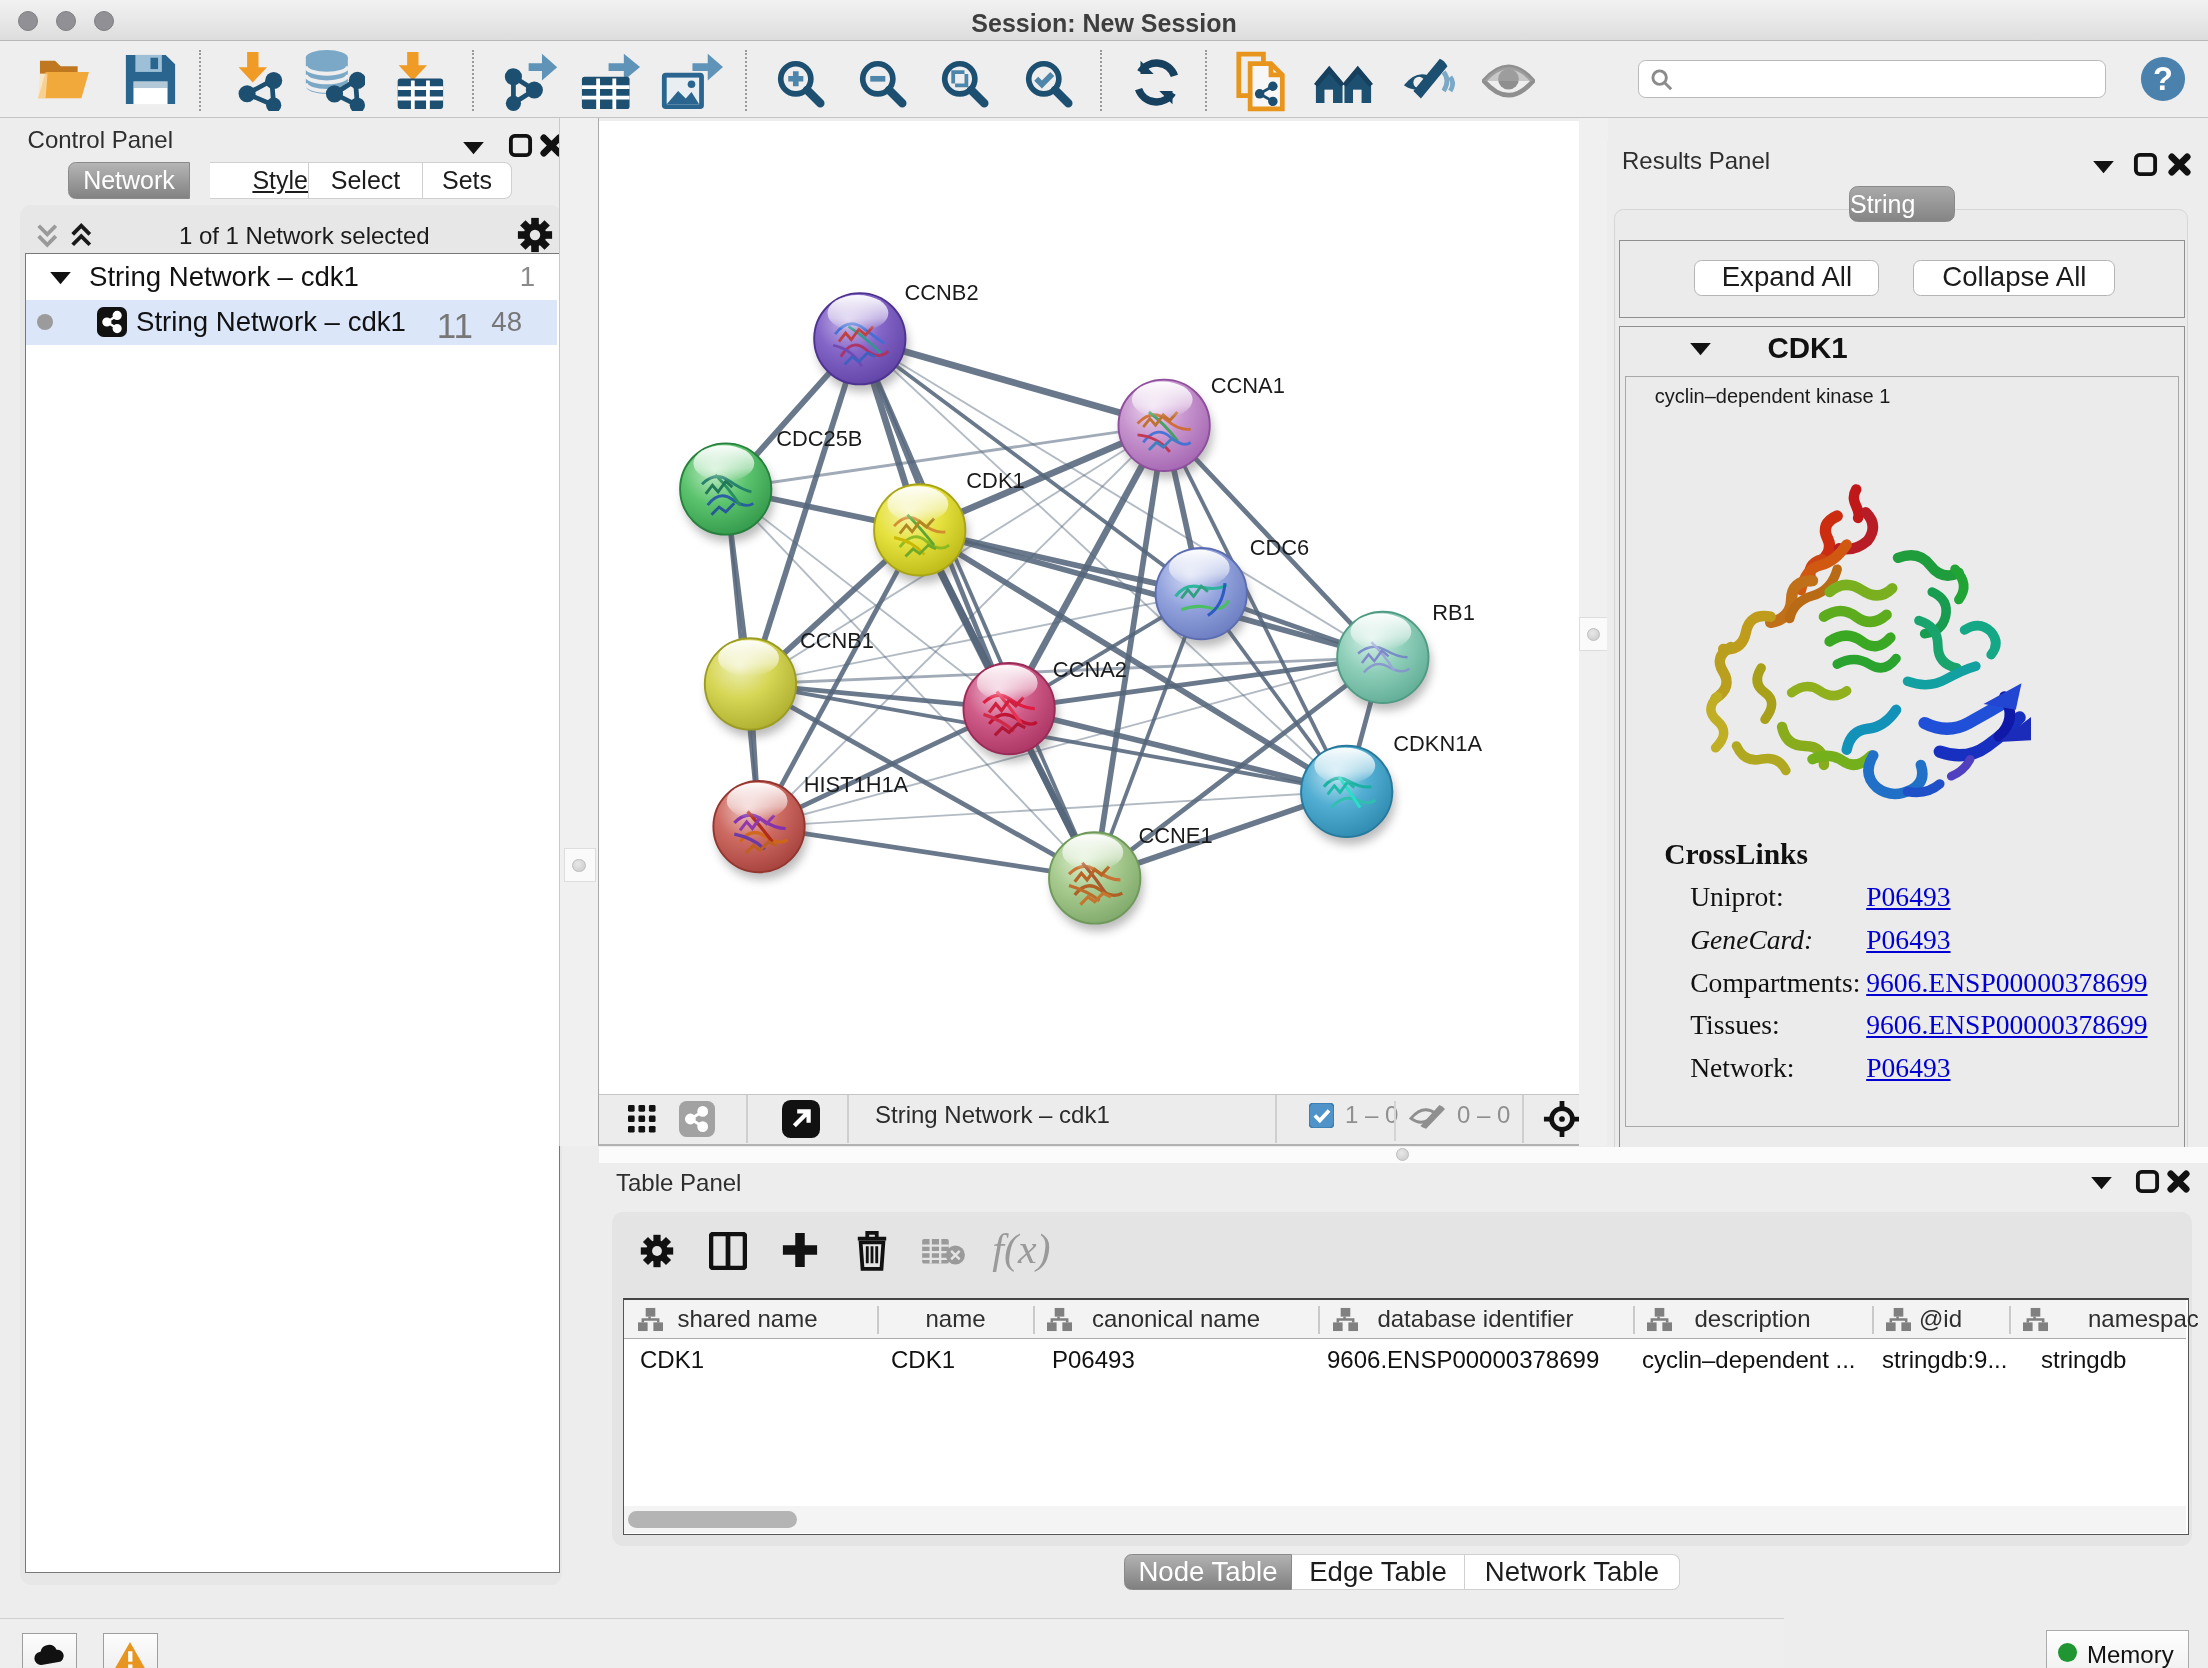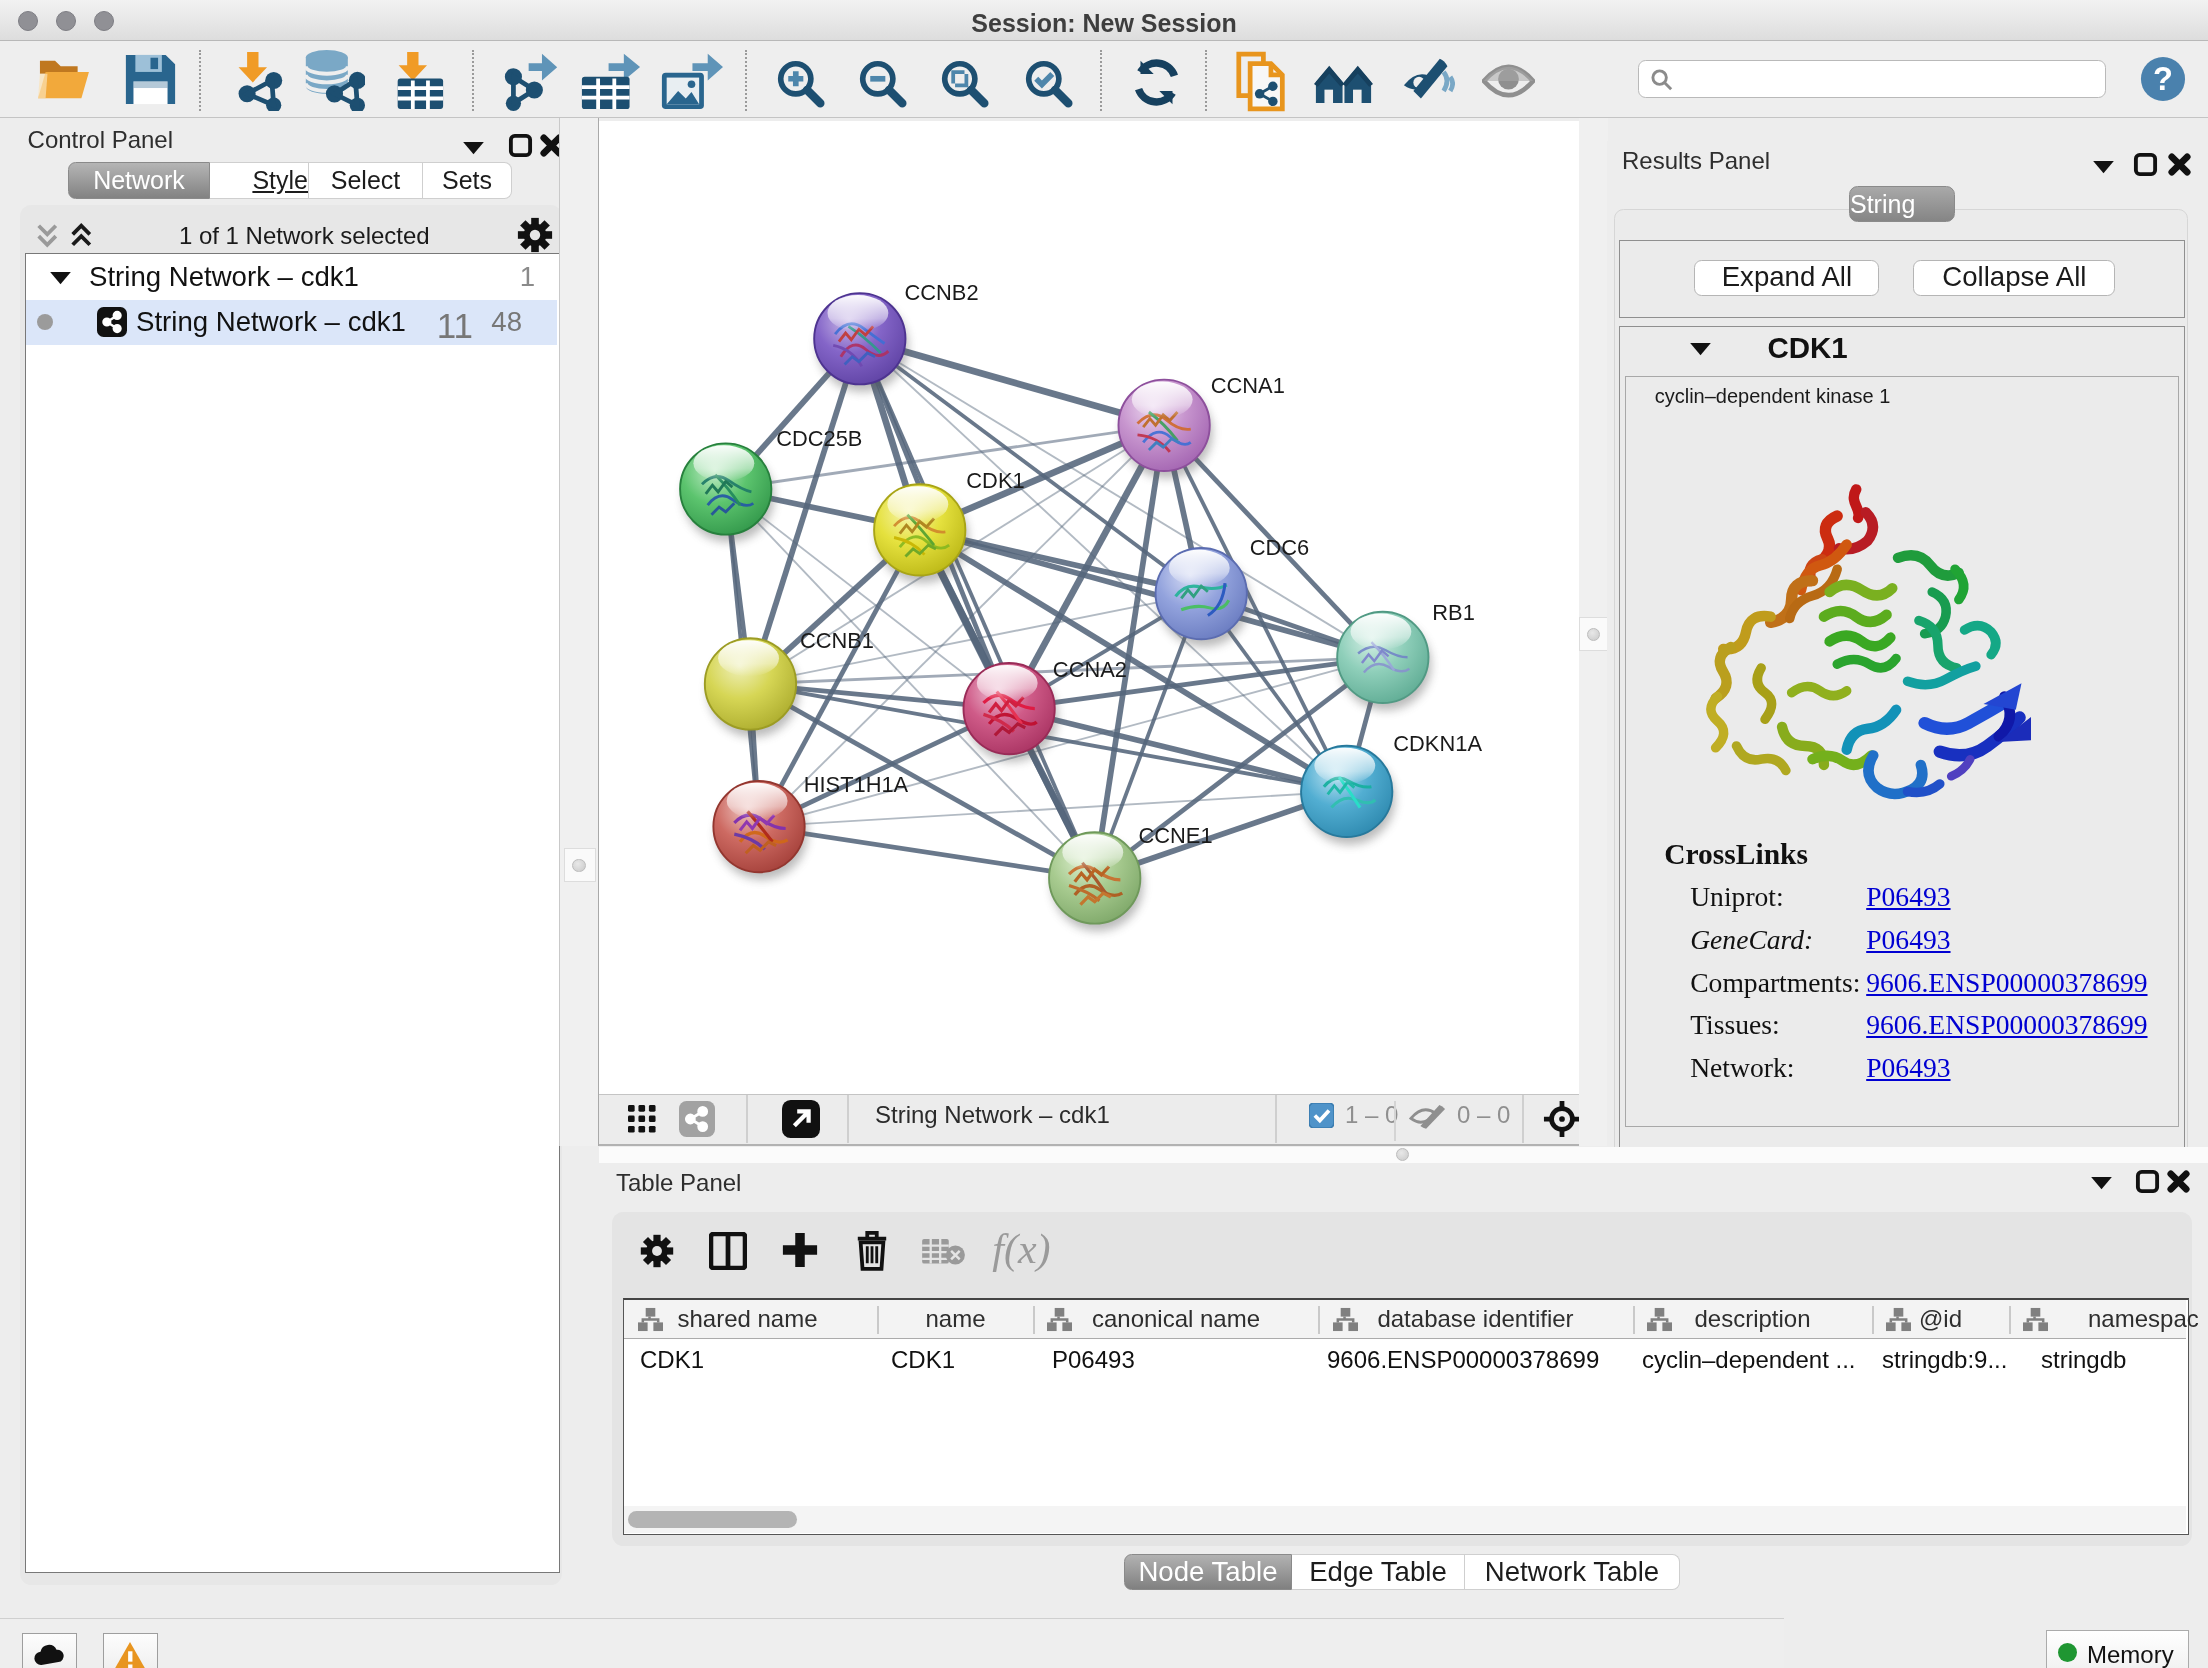--- a/index.html
+++ b/index.html
@@ -191,21 +191,21 @@
  <svg class="abs" style="left:462px;top:23px;" width="23" height="15" viewBox="0 0 24 16">
       <path d="M1 1 h22 l-11 13 z" fill="#111"></path>
     </svg>
  <svg class="abs" style="left:508px;top:15px;" width="25" height="25" viewBox="0 0 26 26">
       <rect x="3" y="3" width="20" height="20" rx="4" fill="none" stroke="#111" stroke-width="4"></rect>
     </svg>
  <svg class="abs" style="left:539px;top:15px;" width="25" height="25" viewBox="0 0 26 26">
       <path d="M5 5 L21 21 M21 5 L5 21" stroke="#111" stroke-width="7" stroke-linecap="round"></path>
     </svg>
  <div class="abs" style="left:68px;top:44px;width:444px;height:37px;">
-   <div class="abs" style="left:0;top:0;width:142px;height:37px;background:linear-gradient(#b5b5b5,#828282);border-radius:7.6px 0 0 7.6px;border:1px solid #8a8a8a;box-sizing:border-box;color:#fff;font-size:25px;text-align:center;line-height:35px;">Network</div>
+   <div class="abs" style="left:0;top:0;width:122px;height:37px;background:linear-gradient(#b5b5b5,#828282);border-radius:7.6px 0 0 7.6px;border:1px solid #8a8a8a;box-sizing:border-box;color:#fff;font-size:25px;text-align:center;line-height:35px;">Network</div>
    <div class="abs" style="left:142px;top:0;width:99px;height:37px;background:#fff;border:1px solid #cfcfcf;border-left:none;box-sizing:border-box;color:#1c1c1c;font-size:25px;text-align:right;line-height:35px;text-decoration:underline;">Style</div>
    <div class="abs" style="left:241px;top:0;width:114px;height:37px;background:#fff;border:1px solid #cfcfcf;border-left:none;box-sizing:border-box;color:#1c1c1c;font-size:25px;text-align:center;line-height:35px;">Select</div>
    <div class="abs" style="left:355px;top:0;width:89px;height:37px;background:#fff;border:1px solid #cfcfcf;border-left:none;box-sizing:border-box;border-radius:0 7.6px 7.6px 0;color:#1c1c1c;font-size:25px;text-align:center;line-height:35px;">Sets</div>
  </div>
  <div id="cp-box" class="abs">
    <svg class="abs" style="left:13.3px;top:16px;" width="28.5" height="28.5" viewBox="0 0 30 30">
         <path d="M6 5 l9 9 9 -9 M6 16 l9 9 9 -9" stroke="#9a9a9a" stroke-width="4" fill="none"></path>
       </svg>
    <svg class="abs" style="left:47px;top:16px;" width="28.5" height="28.5" viewBox="0 0 30 30">
         <path d="M6 14 l9 -9 9 9 M6 25 l9 -9 9 9" stroke="#1a1a1a" stroke-width="4" fill="none"></path>

